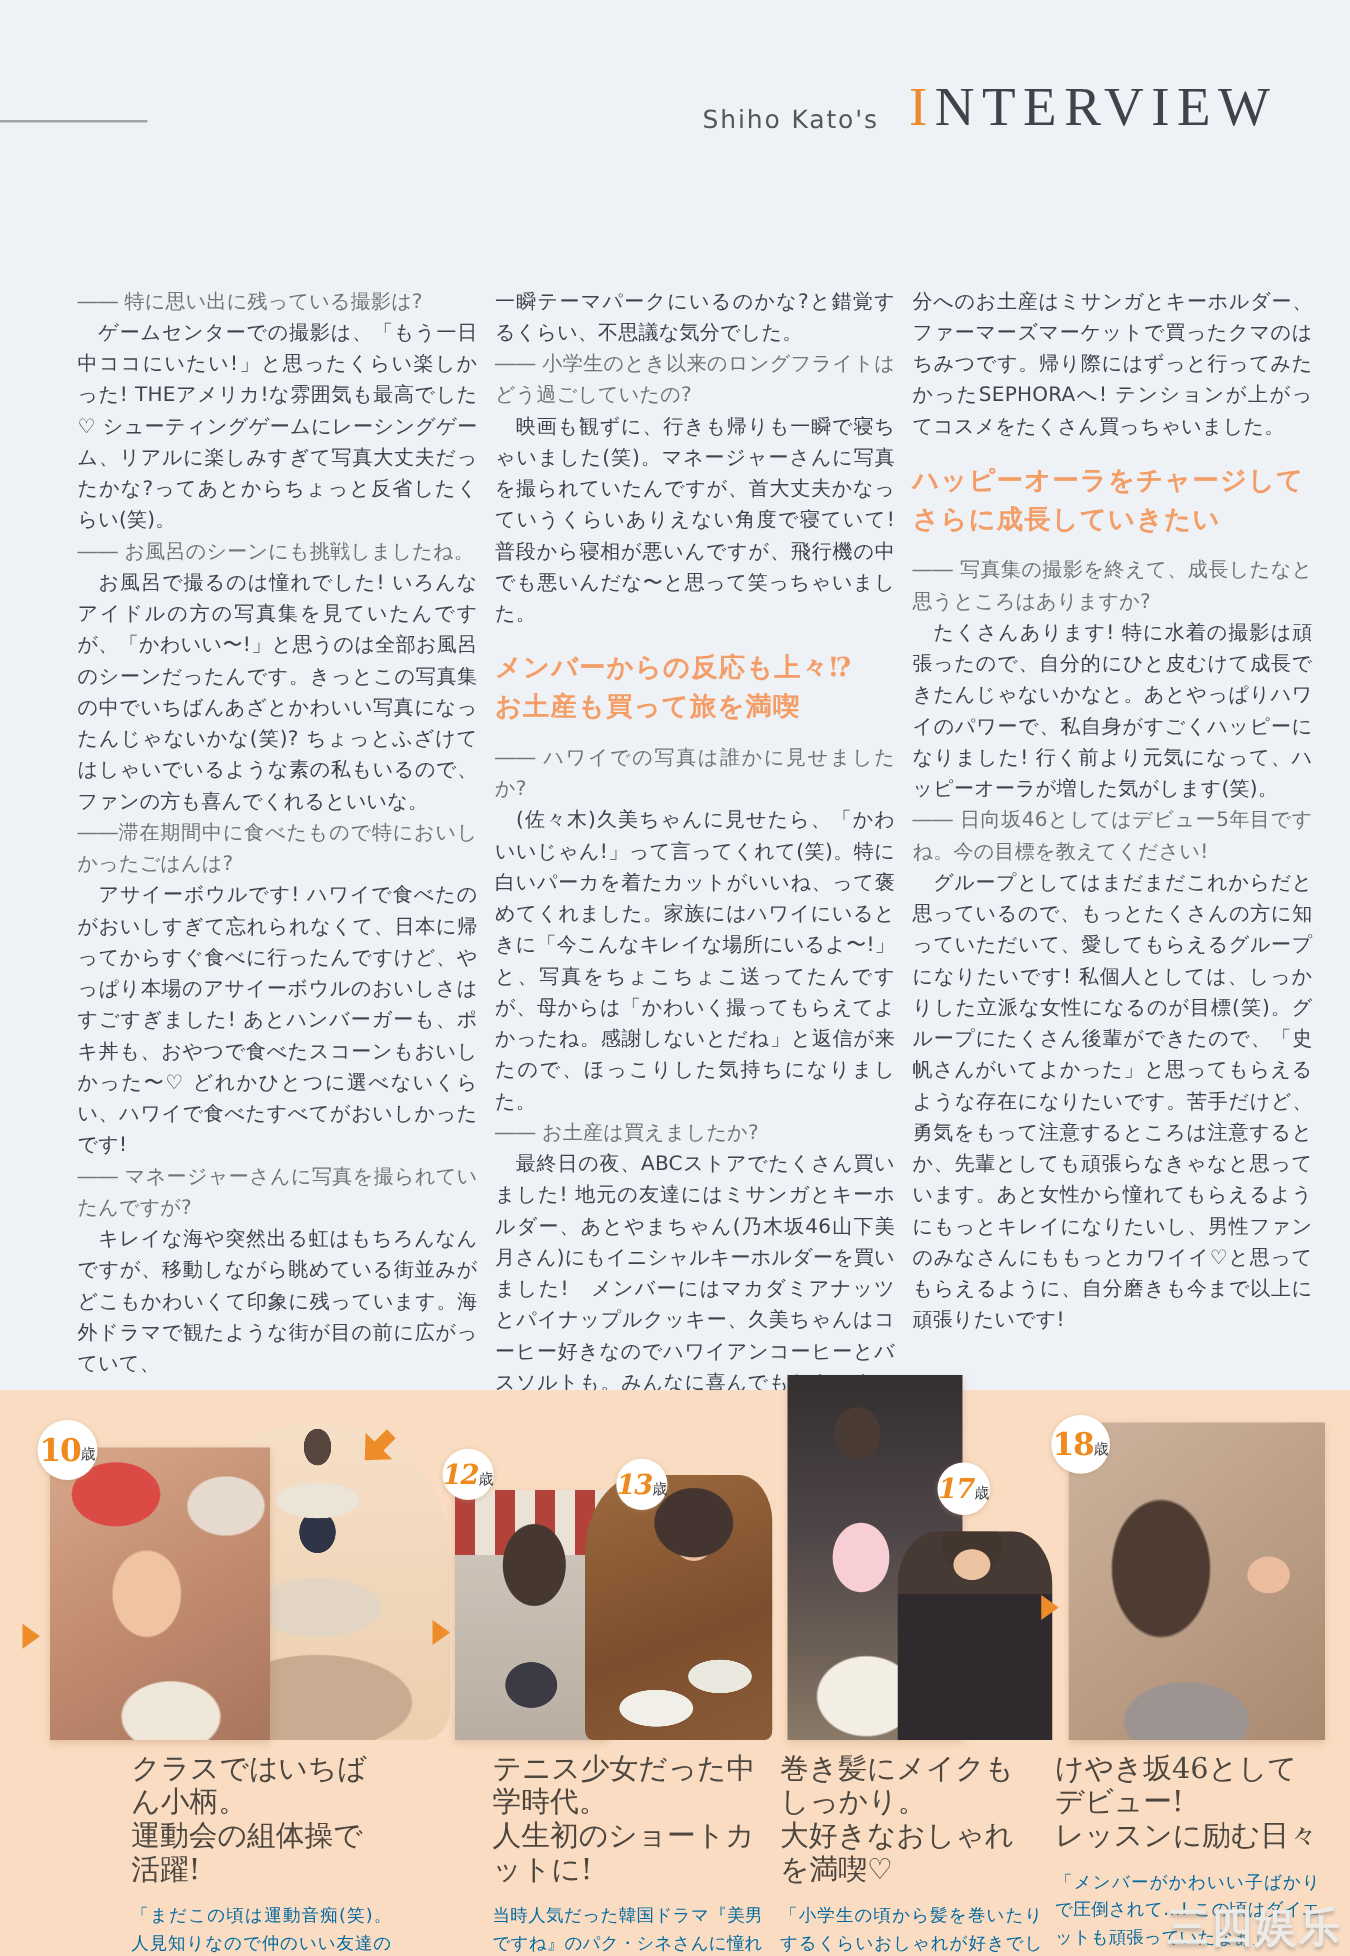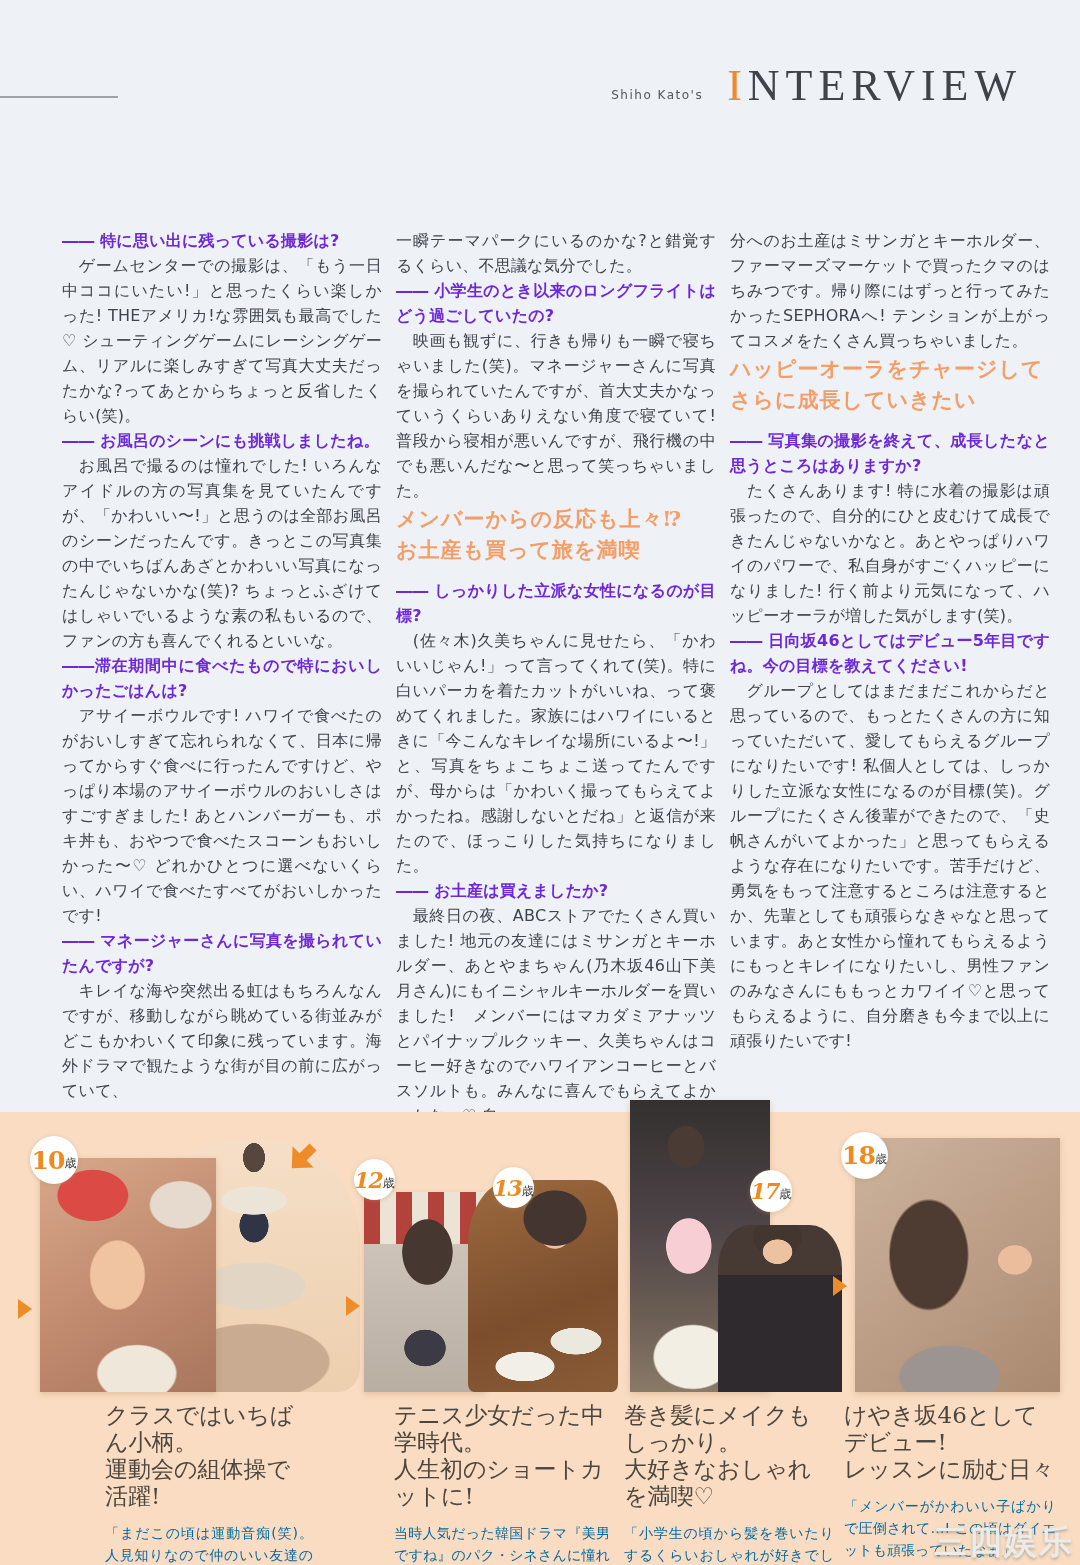--- a/index.html
+++ b/index.html
@@ -1,31 +1,31 @@
 <!DOCTYPE html>
 <html><head>
 <meta charset="utf-8">
 <style>
   html,body{margin:0;padding:0;background:#d8dbde;}
   .page{position:relative;width:1080px;height:1565px;background:#eef1f5;overflow:hidden;
         font-family:"DejaVu Sans",sans-serif;}
   
   .top-rule{position:absolute;left:0;top:96px;width:118px;height:2px;background:#9fa4a7;}
   .header{position:absolute;top:0;right:58px;height:125px;display:flex;align-items:baseline;gap:24px;}
-  .byline{font-size:12px;color:#52575c;letter-spacing:1.5px;align-self:center;margin-top:64px;}
+  .byline{font-size:20px;color:#52575c;letter-spacing:1.5px;align-self:center;margin-top:64px;}
   .title{margin:60px 0 0;font-family:"Liberation Serif","DejaVu Serif",serif;font-weight:400;
          font-size:44px;color:#3e444a;letter-spacing:6px;}
   .title::first-letter{color:#ef8a2c;}
   
   .article{position:absolute;left:62px;top:228px;width:990px;display:flex;gap:14px;}
   .col{width:320px;}
   .col p{margin:0;font-size:16px;line-height:25px;text-align:justify;
          color:#3e444b;letter-spacing:.2px;}
-  .col p.blk-q{font-weight:bold;color:#6d28d9;}
-  .col h3.blk-heading{margin:0 0 13px;font-family:"DejaVu Serif",serif;font-weight:600;
+  .col p.blk-q{font-weight:normal;color:#737373;}
+  .col h3.blk-heading{margin:15px 0 13px;font-family:"DejaVu Serif",serif;font-weight:600;
          font-size:21px;line-height:31px;color:#f49d66;white-space:pre-line;letter-spacing:1px;}
   
   .history{position:absolute;left:0;top:1112px;width:1080px;height:453px;background:#f9dcc2;}
   .ph{position:absolute;box-shadow:0 2px 6px rgba(170,120,80,.28);}
   .ph-cut{box-shadow:none;}
   .ph-pyr{left:148px;top:28px;width:212px;height:252px;border-radius:42% 42% 10% 10%;
     background:
       radial-gradient(18px 24px at 50% 7%, #57463e 60%, transparent 62%),
       radial-gradient(56px 24px at 50% 24%, #ece4d7 58%, transparent 60%),
       radial-gradient(26px 30px at 50% 34%, #2f3446 55%, transparent 57%),
@@ -126,21 +126,21 @@
         <p class="blk-a">　アサイーボウルです! ハワイで食べたのがおいしすぎて忘れられなくて、日本に帰ってからすぐ食べに行ったんですけど、やっぱり本場のアサイーボウルのおいしさはすごすぎました! あとハンバーガーも、ポキ丼も、おやつで食べたスコーンもおいしかった〜♡ どれかひとつに選べないくらい、ハワイで食べたすべてがおいしかったです!</p>
         <p class="blk-q">―― マネージャーさんに写真を撮られていたんですが?</p>
         <p class="blk-a">　キレイな海や突然出る虹はもちろんなんですが、移動しながら眺めている街並みがどこもかわいくて印象に残っています。海外ドラマで観たような街が目の前に広がっていて、</p>
       </div>
     <div class="col">
         <p class="blk-cont">一瞬テーマパークにいるのかな?と錯覚するくらい、不思議な気分でした。</p>
         <p class="blk-q">―― 小学生のとき以来のロングフライトはどう過ごしていたの?</p>
         <p class="blk-a">　映画も観ずに、行きも帰りも一瞬で寝ちゃいました(笑)。マネージャーさんに写真を撮られていたんですが、首大丈夫かなっていうくらいありえない角度で寝ていて! 普段から寝相が悪いんですが、飛行機の中でも悪いんだな〜と思って笑っちゃいました。</p>
         <h3 class="blk-heading" style="white-space: pre-line;">メンバーからの反応も上々⁉
 お土産も買って旅を満喫</h3>
-        <p class="blk-q">―― しっかりした立派な女性になるのが目標?</p>
+        <p class="blk-q">―― ハワイでの写真は誰かに見せましたか?</p>
         <p class="blk-a">　(佐々木)久美ちゃんに見せたら、「かわいいじゃん!」って言ってくれて(笑)。特に白いパーカを着たカットがいいね、って褒めてくれました。家族にはハワイにいるときに「今こんなキレイな場所にいるよ〜!」と、写真をちょこちょこ送ってたんですが、母からは「かわいく撮ってもらえてよかったね。感謝しないとだね」と返信が来たので、ほっこりした気持ちになりました。</p>
         <p class="blk-q">―― お土産は買えましたか?</p>
         <p class="blk-a">　最終日の夜、ABCストアでたくさん買いました! 地元の友達にはミサンガとキーホルダー、あとやまちゃん(乃木坂46山下美月さん)にもイニシャルキーホルダーを買いました!　メンバーにはマカダミアナッツとパイナップルクッキー、久美ちゃんはコーヒー好きなのでハワイアンコーヒーとバスソルトも。みんなに喜んでもらえてよかったな〜♡ 自</p>
       </div>
     <div class="col">
         <p class="blk-cont">分へのお土産はミサンガとキーホルダー、ファーマーズマーケットで買ったクマのはちみつです。帰り際にはずっと行ってみたかったSEPHORAへ! テンションが上がってコスメをたくさん買っちゃいました。</p>
         <h3 class="blk-heading" style="white-space: pre-line;">ハッピーオーラをチャージして
 さらに成長していきたい</h3>
         <p class="blk-q">―― 写真集の撮影を終えて、成長したなと思うところはありますか?</p>
         <p class="blk-a">　たくさんあります! 特に水着の撮影は頑張ったので、自分的にひと皮むけて成長できたんじゃないかなと。あとやっぱりハワイのパワーで、私自身がすごくハッピーになりました! 行く前より元気になって、ハッピーオーラが増した気がします(笑)。</p>

